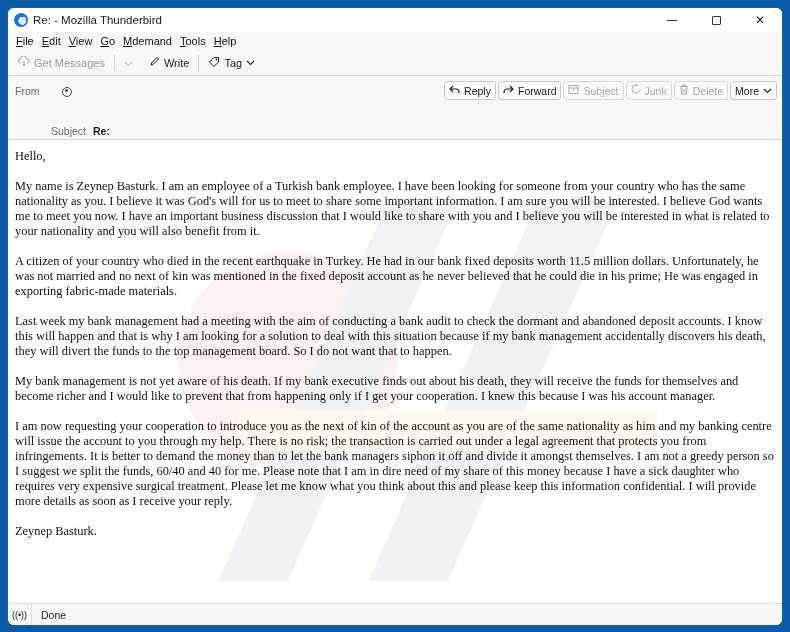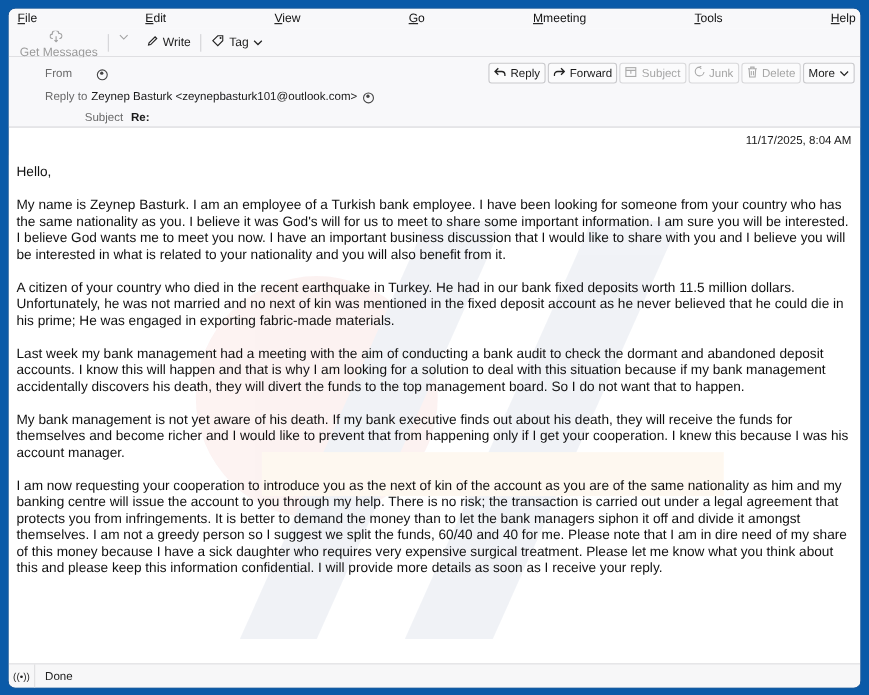--- a/index.html
+++ b/index.html
@@ -50,57 +50,55 @@
     .win-btn .max { width: 9px; height: 9px; border: 1px solid #333; border-radius: 1px; }
     .menubar {
       height: 18px;
       background: #f8f8fa;
       display: flex;
       align-items: center;
       padding-left: 4px;
       font-size: 11px;
       font-family: "Liberation Sans", sans-serif;
       color: #111;
-      justify-content: space-between;
     }
     .menu-item { padding: 0 4px; }
     .menu-item u { text-decoration: underline; }
     .toolbar {
       height: 26px;
       background: #f8f8fa;
       display: flex;
       align-items: center;
       padding-left: 6px;
       font-size: 11px;
       font-family: "Liberation Sans", sans-serif;
       border-bottom: 1px solid #dcdcdf;
     }
     .tb-btn {
       display: flex; align-items: center;
       padding: 0 4px; height: 22px;
       color: #222;
     }
-    .tb-btn.disabled { color: #9a9a9a; flex-direction: column; }
+    .tb-btn.disabled { color: #9a9a9a; }
     .tb-icon { font-size: 11px; margin-right: 4px; }
     .tb-sep { width: 1px; height: 16px; background: #d3d3d6; margin: 0 5px; }
     .chev { font-size: 9px; margin-left: 4px; }
 
     .header-pane {
       background: #f8f8fa;
       border-bottom: 1px solid #d6d6da;
       height: 64px;
       position: relative;
       font-family: "Liberation Sans", sans-serif;
       font-size: 10.5px;
     }
     .hdr-row {
       position: absolute; left: 0;
       display: flex; align-items: center;
       height: 18px;
-      padding-left: 26px;
     }
     .hdr-label {
       width: 49px;
       padding-left: 7px;
       color: #6a6a6a;
       font-size: 10.5px;
     }
     .hdr-value { color: #1a1a1a; }
     .hdr-value.bold { font-weight: bold; }
     .contact-icon {
@@ -148,21 +146,21 @@
     .watermark {
       position: absolute;
       left: 50px; top: 0;
       width: 650px; height: 460px;
       pointer-events: none;
       opacity: 0.06;
     }
     .msg {
       position: relative;
       padding: 8px 8px 0 7px;
-      font-family: Liberation Sans, sans-serif;
+      font-family: Liberation Serif, serif;
       font-size: 12.4px;
       line-height: 15px;
       color: #111;
     }
     .msg p { margin-bottom: 15px; }
     .msg p.sig { margin-bottom: 0; }
 
     .statusbar {
       position: absolute;
       left: 0; bottom: 0;
@@ -180,27 +178,42 @@
       border-right: 1px solid #dedee0;
       height: 22px; line-height: 22px;
     }
     .status-text { padding-left: 9px; }
   </style>
 </head>
 <body>
 
 <div class="window">
 
+  <div class="titlebar">
+    <span class="app-icon"></span>
+    <span class="window-title">Re: - Mozilla Thunderbird</span>
+    <div class="win-controls">
+      <div class="win-btn">
+          <span class="min"></span>
+        </div>
+      <div class="win-btn">
+          <span class="max"></span>
+        </div>
+      <div class="win-btn">
+          <span>✕</span>
+        </div>
+    </div>
+  </div>
 
   <div class="menubar">
     <span class="menu-item"><u>F</u><span>ile</span></span>
     <span class="menu-item"><u>E</u><span>dit</span></span>
     <span class="menu-item"><u>V</u><span>iew</span></span>
     <span class="menu-item"><u>G</u><span>o</span></span>
-    <span class="menu-item"><u>M</u><span>meeting</span></span>
+    <span class="menu-item"><u>M</u><span>demand</span></span>
     <span class="menu-item"><u>T</u><span>ools</span></span>
     <span class="menu-item"><u>H</u><span>elp</span></span>
   </div>
 
   <div class="toolbar">
     <div class="tb-btn disabled">
       <span class="tb-icon">
         <svg width="12" height="11" viewBox="0 0 12 11">
             <path d="M3 7 H2.5 A2 2 0 0 1 2.5 3 A3 3 0 0 1 8.5 2.5 A2.2 2.2 0 0 1 9.5 7 H9" fill="none" stroke="#a0a0a0" stroke-width="1"></path>
             <path d="M6 5 V10 M4.5 8.5 L6 10 L7.5 8.5" fill="none" stroke="#a0a0a0" stroke-width="1"></path>
@@ -237,25 +250,20 @@
         <svg width="9" height="6" viewBox="0 0 9 6">
             <path d="M1 1 L4.5 4.5 L8 1" fill="none" stroke="#222" stroke-width="1.1"></path>
           </svg>
       </span>
     </div>
   </div>
 
   <div class="header-pane">
     <div class="hdr-row" style="top:6px;">
       <span class="hdr-label">From</span>
-      <span class="contact-icon"></span>
-    </div>
-    <div class="hdr-row" style="top:27px;">
-      <span class="hdr-label">Reply to</span>
-      <span class="hdr-value">Zeynep Basturk &lt;zeynepbasturk101@outlook.com&gt;</span>
       <span class="contact-icon"></span>
     </div>
     <div class="hdr-row" style="top:46px;margin-left:36px;">
       <span class="hdr-label">Subject</span>
       <span class="hdr-value bold">Re:</span>
     </div>
 
     <div class="actions">
       <div class="act-btn">
         <span class="act-icon">
@@ -318,20 +326,21 @@
       <path d="M480 60 L560 60 L390 440 L310 440 Z" fill="#1a3d7a"></path>
       <rect x="180" y="270" width="420" height="40" fill="#f39c12"></rect>
     </svg>
     <div class="msg">
       <p>Hello,</p>
       <p>My name is Zeynep Basturk. I am an employee of a Turkish bank employee. I have been looking for someone from your country who has the same nationality as you. I believe it was God's will for us to meet to share some important information. I am sure you will be interested. I believe God wants me to meet you now. I have an important business discussion that I would like to share with you and I believe you will be interested in what is related to your nationality and you will also benefit from it.</p>
       <p>A citizen of your country who died in the recent earthquake in Turkey. He had in our bank fixed deposits worth 11.5 million dollars. Unfortunately, he was not married and no next of kin was mentioned in the fixed deposit account as he never believed that he could die in his prime; He was engaged in exporting fabric-made materials.</p>
       <p>Last week my bank management had a meeting with the aim of conducting a bank audit to check the dormant and abandoned deposit accounts. I know this will happen and that is why I am looking for a solution to deal with this situation because if my bank management accidentally discovers his death, they will divert the funds to the top management board. So I do not want that to happen.</p>
       <p>My bank management is not yet aware of his death. If my bank executive finds out about his death, they will receive the funds for themselves and become richer and I would like to prevent that from happening only if I get your cooperation. I knew this because I was his account manager.</p>
       <p>I am now requesting your cooperation to introduce you as the next of kin of the account as you are of the same nationality as him and my banking centre will issue the account to you through my help. There is no risk; the transaction is carried out under a legal agreement that protects you from infringements. It is better to demand the money than to let the bank managers siphon it off and divide it amongst themselves. I am not a greedy person so I suggest we split the funds, 60/40 and 40 for me. Please note that I am in dire need of my share of this money because I have a sick daughter who requires very expensive surgical treatment. Please let me know what you think about this and please keep this information confidential. I will provide more details as soon as I receive your reply.</p>
+      <p class="sig">Zeynep Basturk.</p>
     </div>
   </div>
 
   <div class="statusbar">
     <div class="status-icon">((•))</div>
     <span class="status-text">Done</span>
   </div>
 </div>
 
 </body></html>

